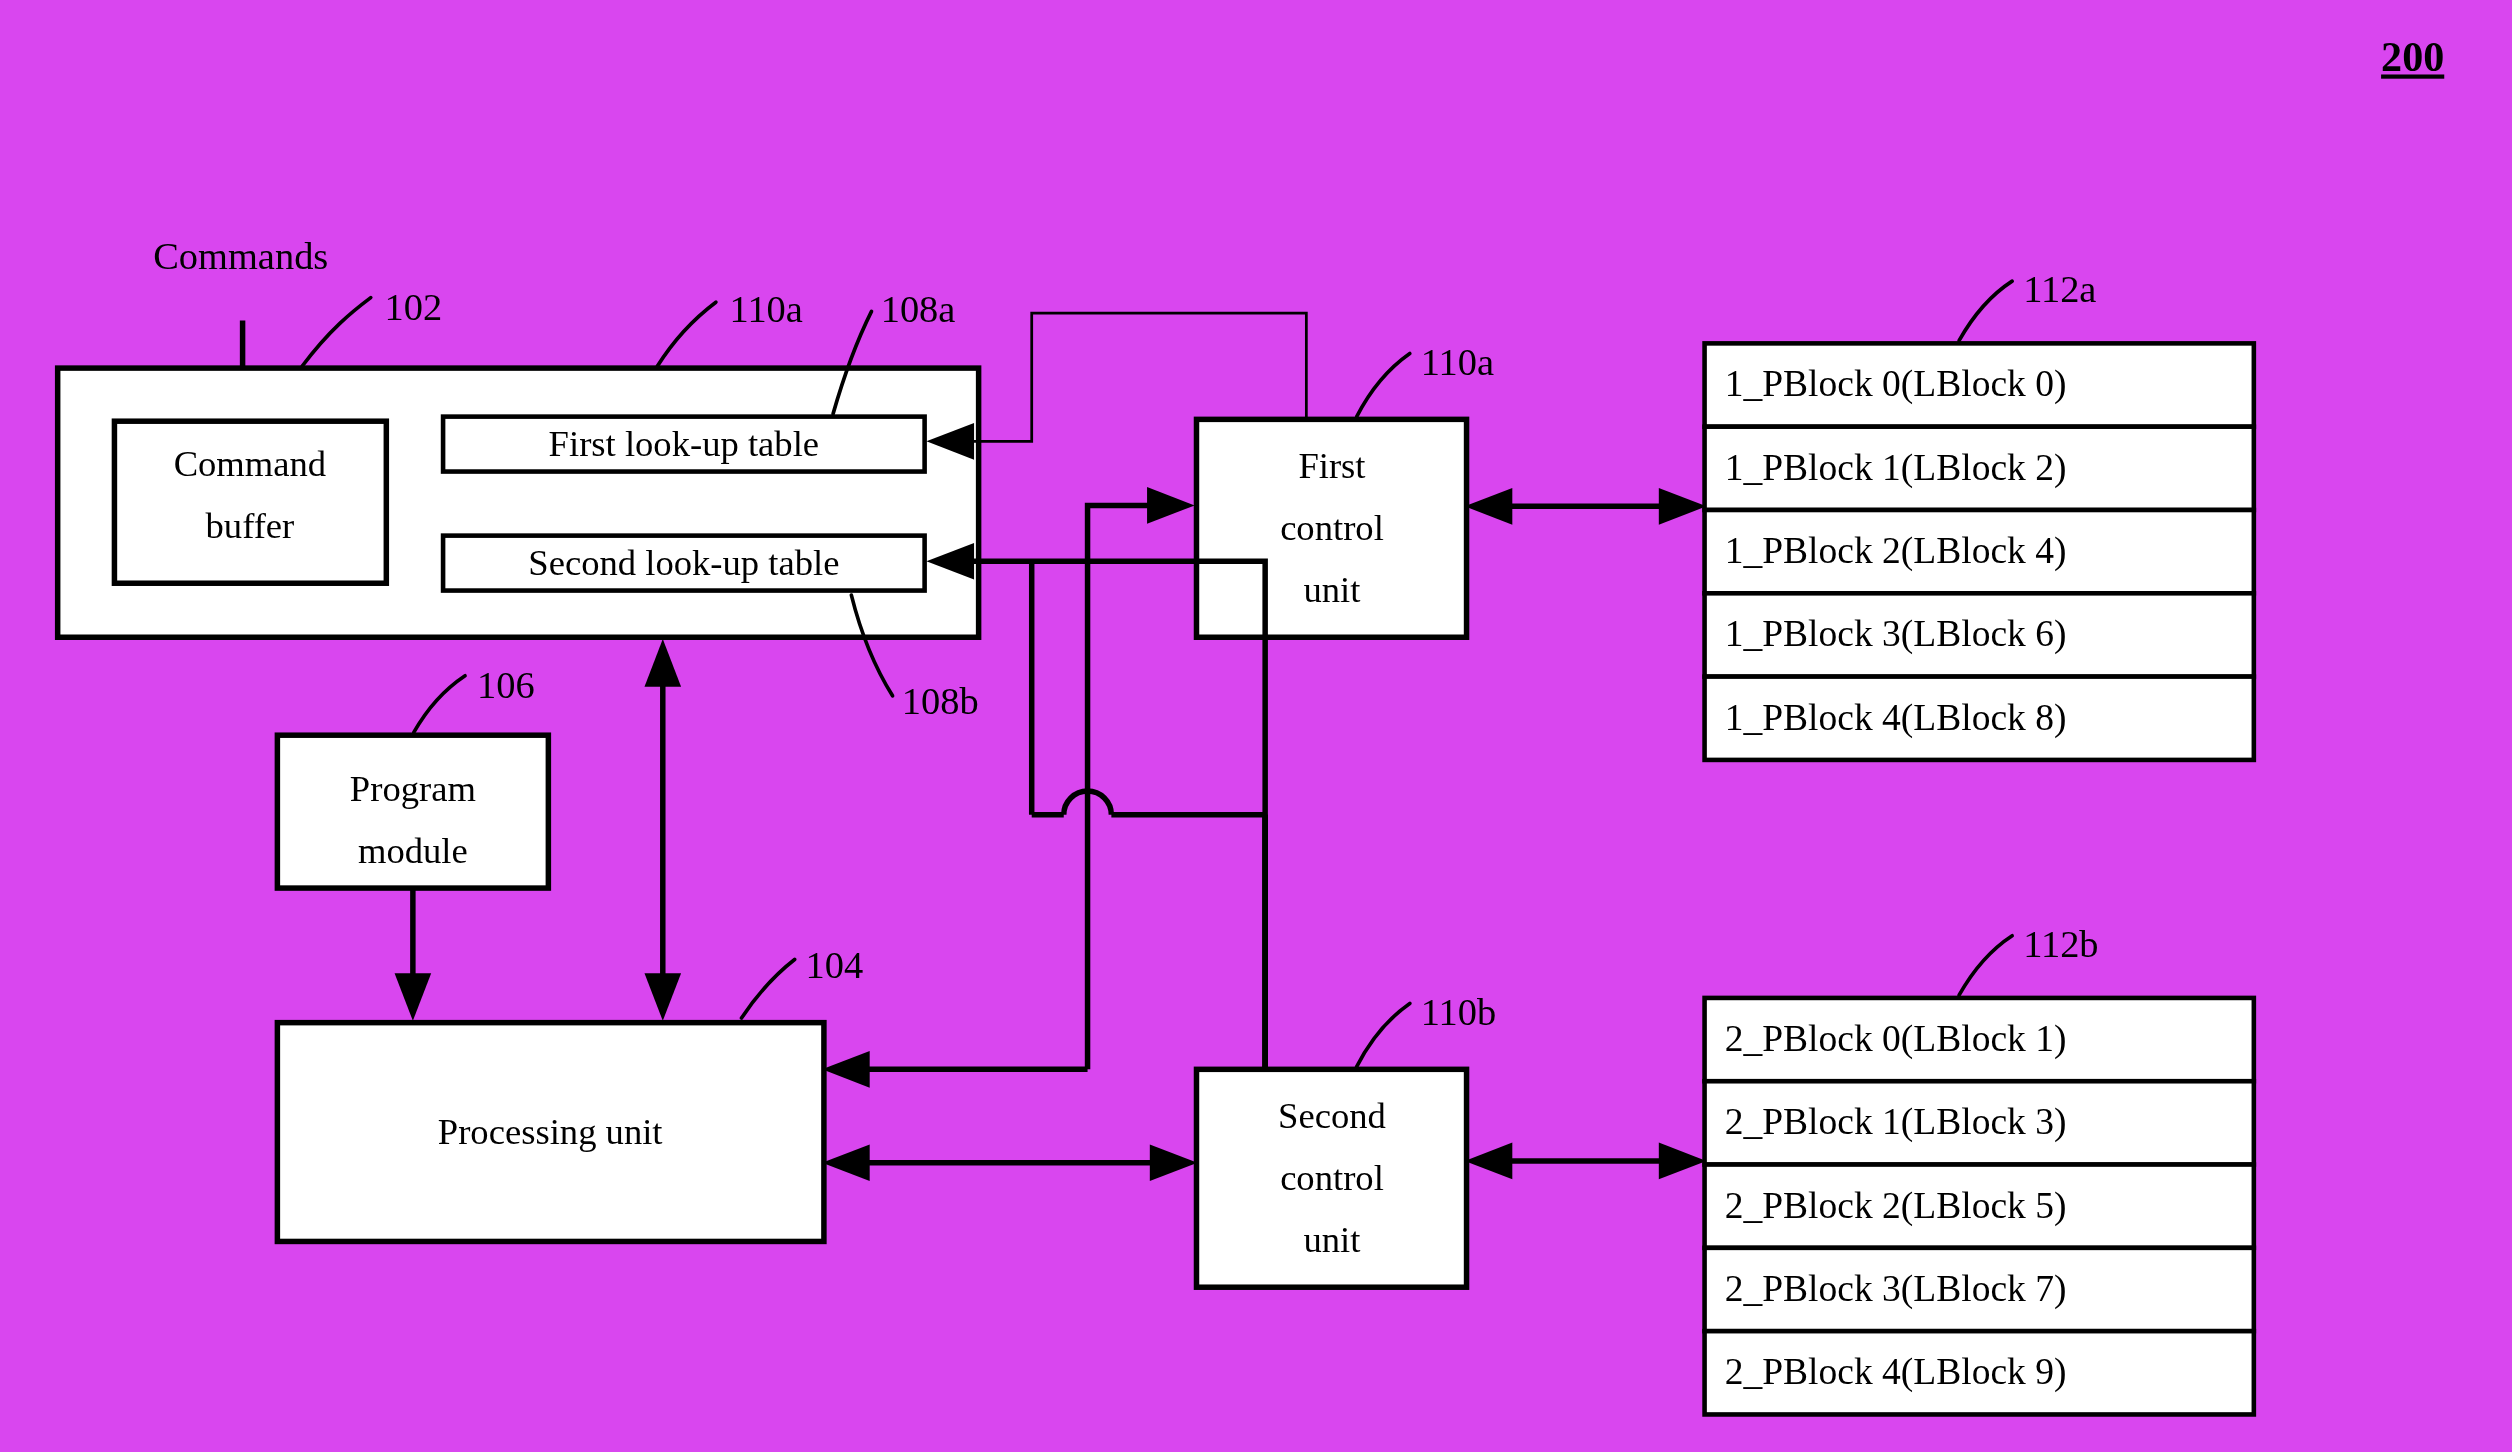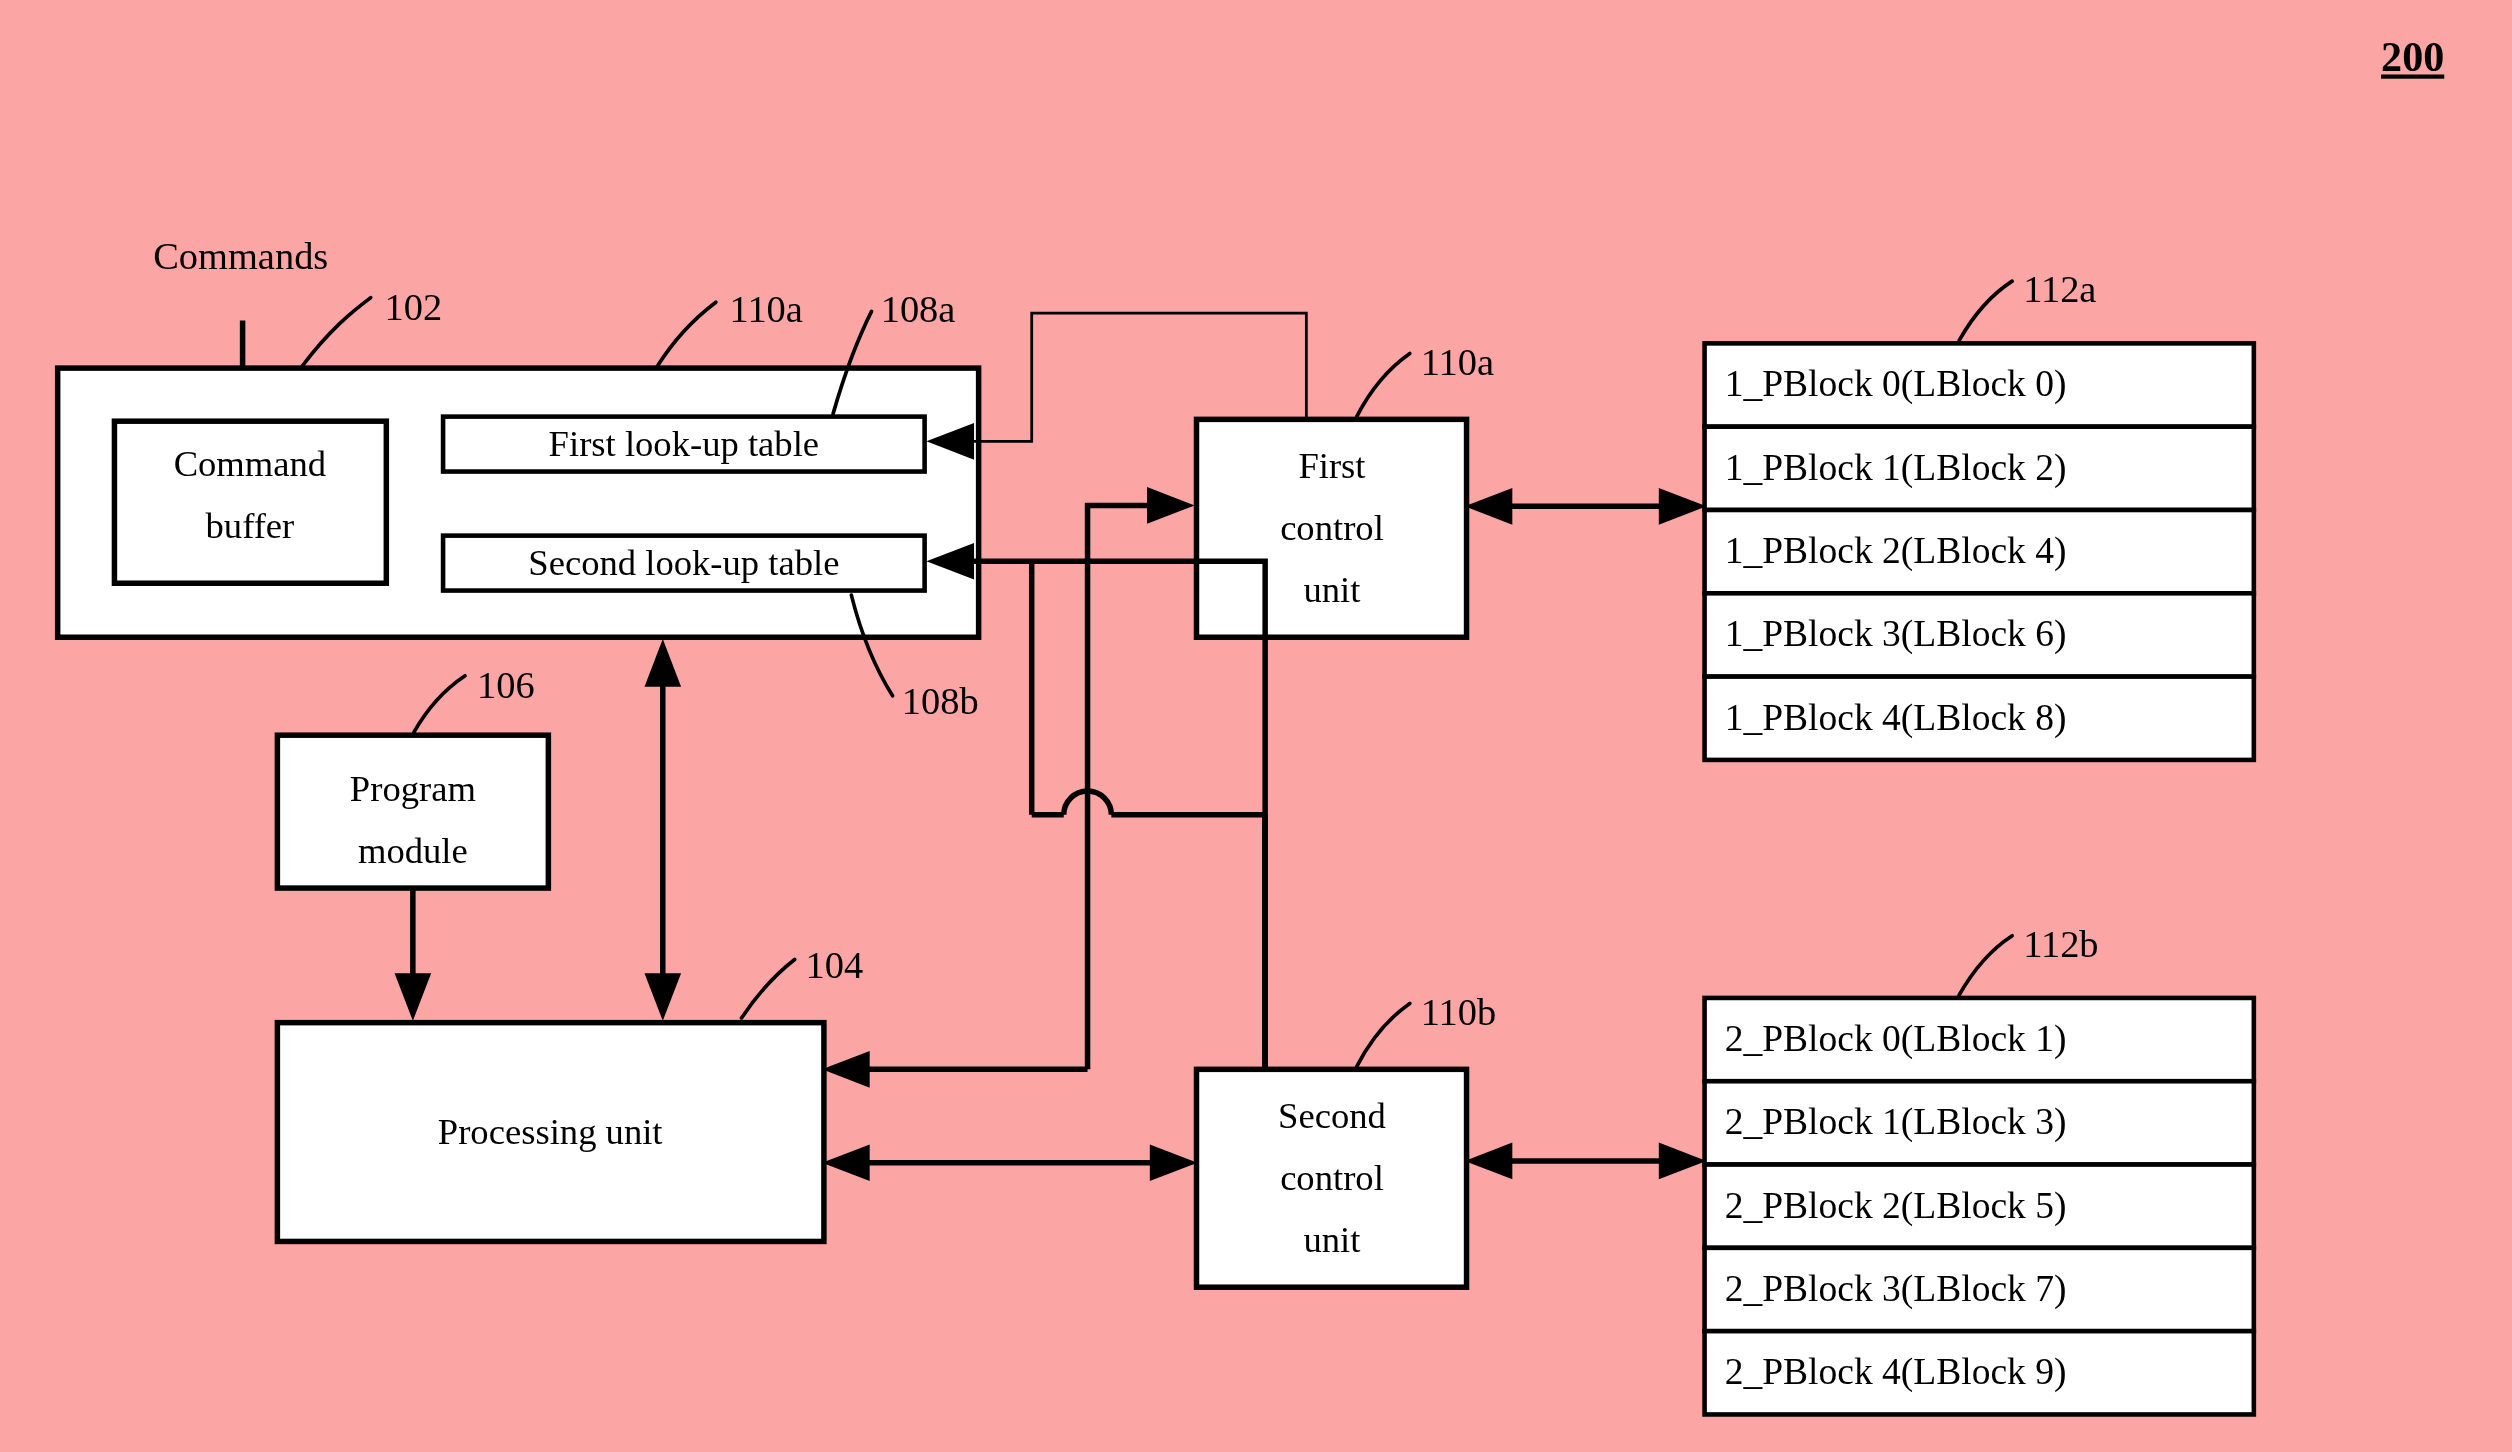--- a/index.html
+++ b/index.html
@@ -7,21 +7,21 @@
     padding: 0;
     background: #ffffff;
   }
   body {
     font-family: "Liberation Serif", "DejaVu Serif", serif;
   }
   #figure-root {
     position: relative;
     width: 2512px;
     height: 1453px;
-    background: #fca5a5;
+    background: #d946ef;
     overflow: hidden;
   }
   svg.diagram {
     position: absolute;
     top: 0;
     left: 0;
     width: 2512px;
     height: 1453px;
     display: block;
   }

